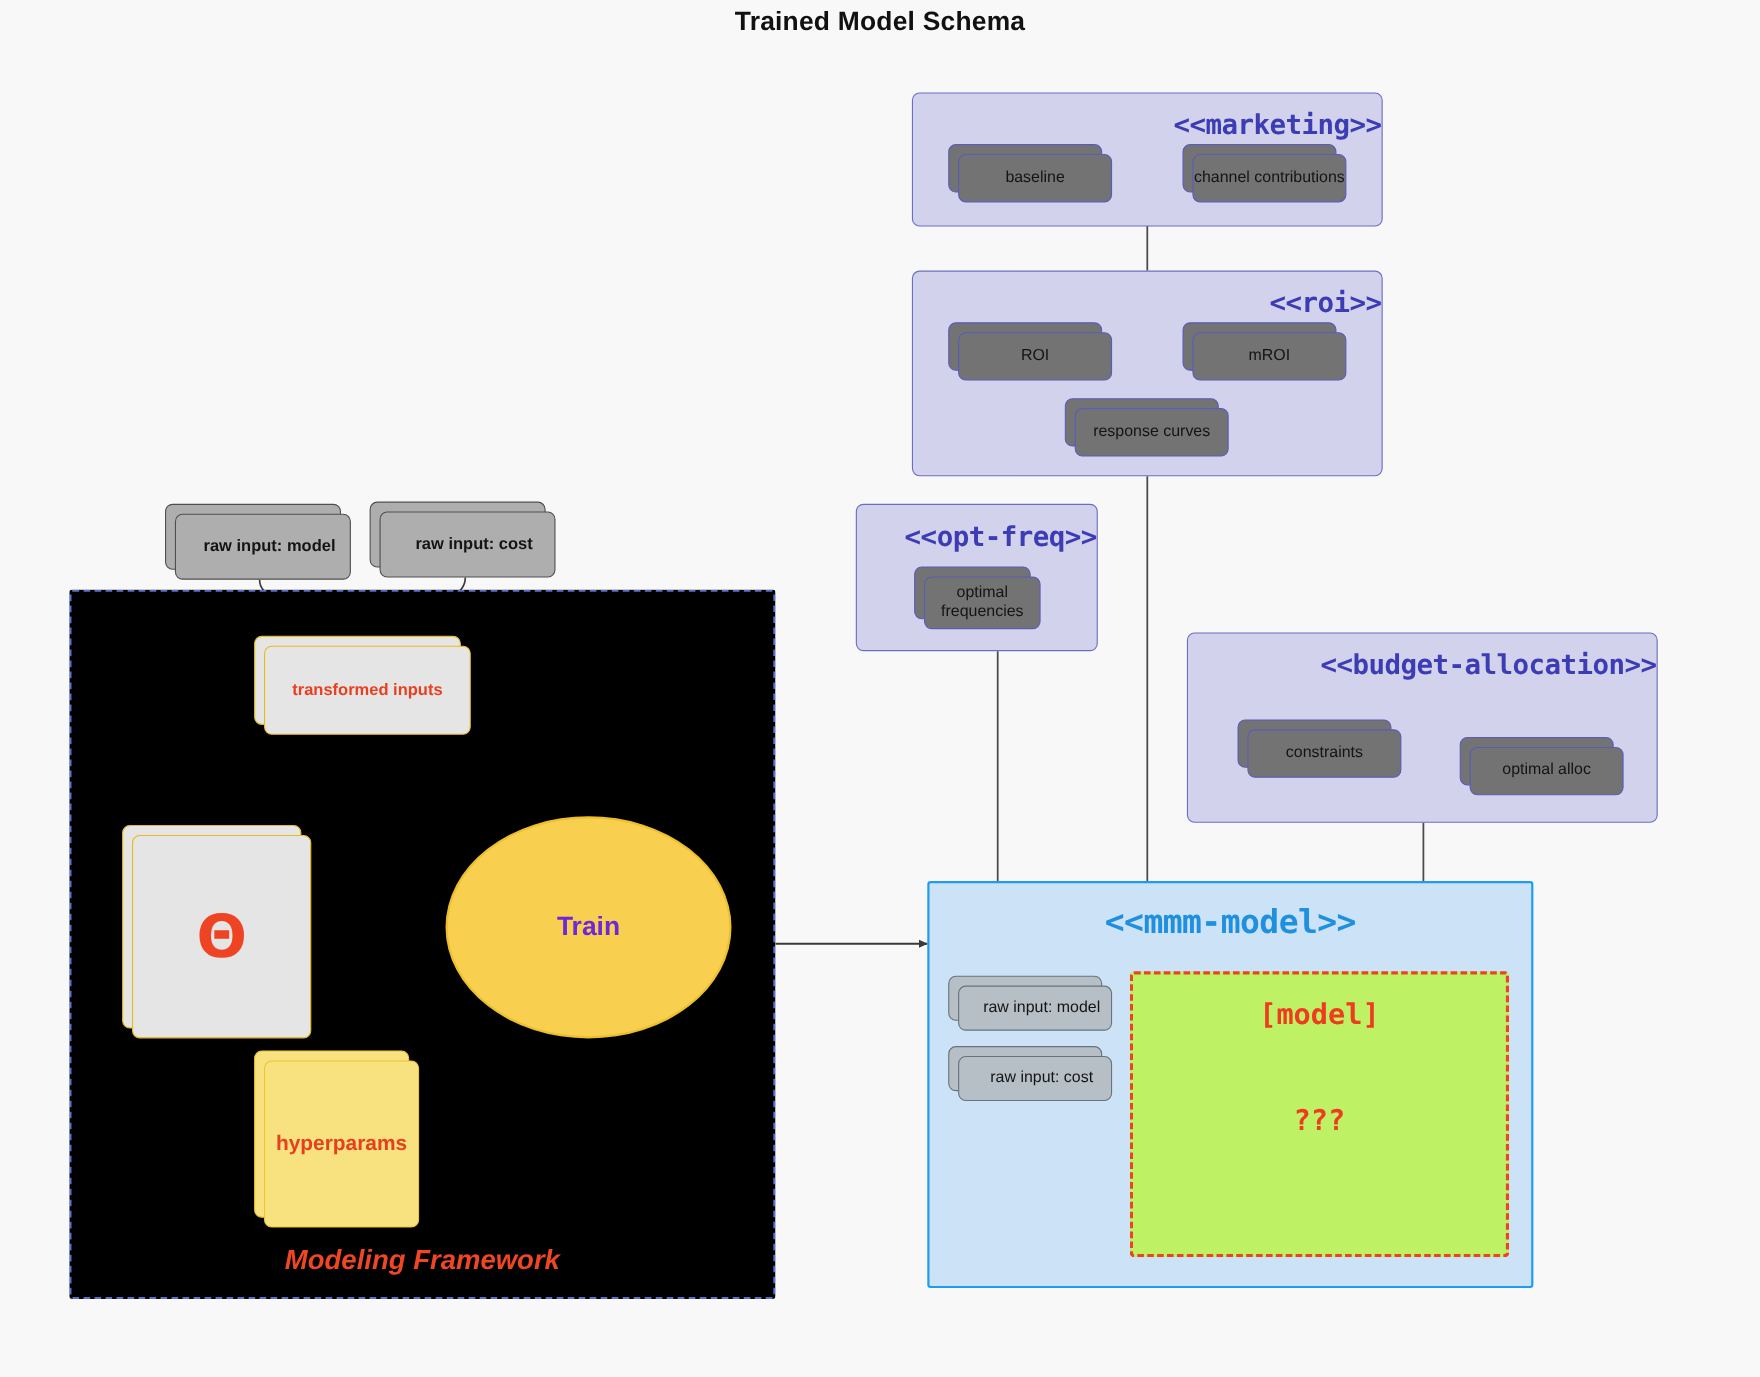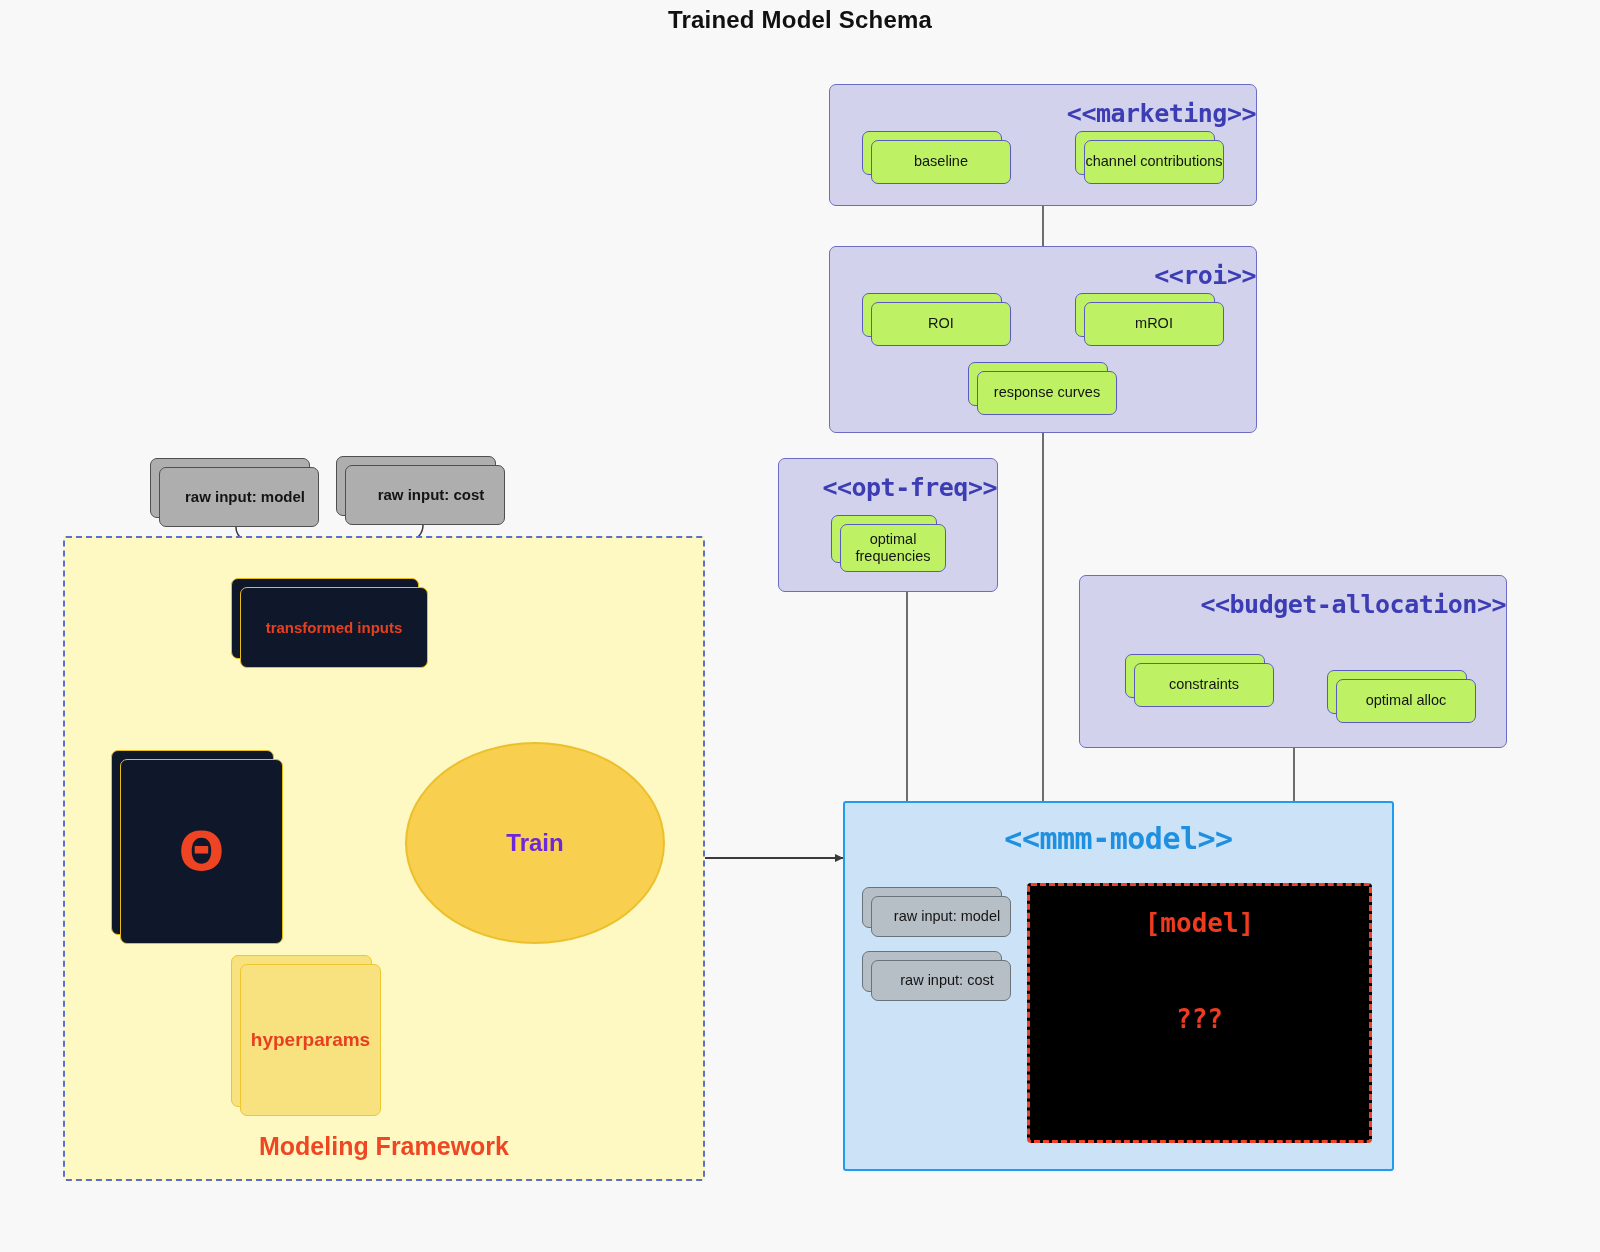--- a/index.html
+++ b/index.html
@@ -80,21 +80,21 @@
     display: flex;
     align-items: center;
     justify-content: center;
     text-align: center;
     line-height: 1.18;
   }
 
   
   .card.purple .back,
   .card.purple .front {
-    background: #bef264;
+    background: #737373;
     border: 1.6px solid #5b5bbb;
   }
   .card.purple .front {
     color: #141414;
     font-size: 14.5px;
   }
 
   
   .card.grey .back,
   .card.grey .front {
@@ -113,21 +113,21 @@
     border: 1.6px solid #69737b;
   }
   .card.grey.soft .front {
     font-weight: normal;
     font-size: 14.5px;
   }
 
   
   .card.yellow .back,
   .card.yellow .front {
-    background: #0f172a;
+    background: #e5e5e5;
     border: 1.8px solid #e8bb1c;
   }
   .card.yellow.light .back,
   .card.yellow.light .front {
     background: #f8e17f;
     border: 1.8px solid #eec62f;
   }
   .card.yellow .front {
     color: #e8401f;
     font-size: 15px;
@@ -135,24 +135,25 @@
   }
   .card.mono .front {
     font-family: Liberation Sans, sans-serif;
     font-size: 19px;
     font-weight: bold;
   }
 
   
   #framework {
     position: absolute;
-    background: #fef9c3;
+    background: #000000;
     border: 2px dashed #5b6fd0;
     border-radius: 3px;
     box-sizing: border-box;
+    font-style: italic;
   }
   #framework-label {
     position: absolute;
     left: 0; right: 0;
     bottom: 18px;
     text-align: center;
     font-size: 25px;
     font-weight: bold;
     color: #ef4624;
   }
@@ -195,21 +196,21 @@
     top: 18px;
     text-align: center;
     font-family: "DejaVu Sans Mono", monospace;
     font-weight: bold;
     font-size: 30px;
     color: #1f8fe0;
     letter-spacing: -0.5px;
   }
   #model-box {
     position: absolute;
-    background: #000000;
+    background: #bef264;
     border: 3px dashed #ee4228;
     border-radius: 4px;
     box-sizing: border-box;
   }
   #model-box .model-label {
     position: absolute;
     left: 0; right: 0;
     top: 22px;
     text-align: center;
     font-family: "DejaVu Sans Mono", monospace;

